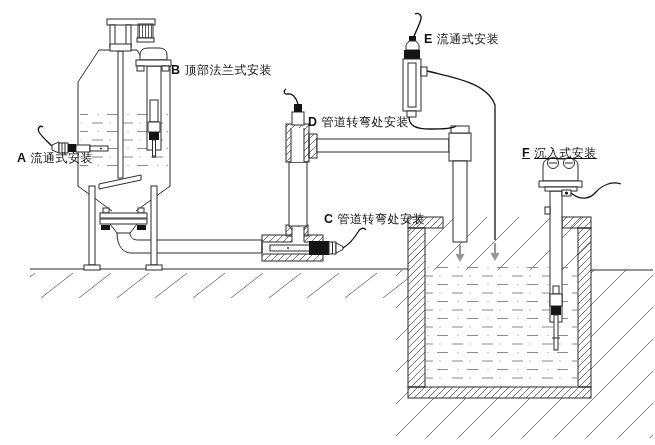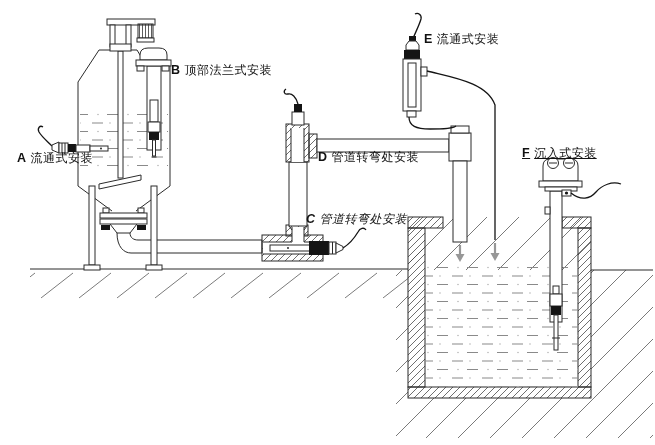--- a/index.html
+++ b/index.html
@@ -210,24 +210,24 @@
     <line class="ln" x1="552" y1="338" x2="560" y2="338"></line>
   </g>
 </svg>
 
 <div class="diagram-label" style="left:17px;top:151px;">
   <span class="lt">A</span><span>流通式安装</span>
 </div>
 <div class="diagram-label" style="left:171px;top:63px;">
   <span class="lt">B</span><span>顶部法兰式安装</span>
 </div>
-<div class="diagram-label" style="left:306px;top:212px;font-style:italic;">
+<div class="diagram-label" style="left:324px;top:212px;">
   <span class="lt">C</span><span>管道转弯处安装</span>
 </div>
-<div class="diagram-label" style="left:318px;top:115px;margin-top:35px;">
+<div class="diagram-label" style="left:308px;top:115px;">
   <span class="lt">D</span><span>管道转弯处安装</span>
 </div>
 <div class="diagram-label" style="left:424px;top:32px;">
   <span class="lt">E</span><span>流通式安装</span>
 </div>
 <div class="diagram-label" style="left:522px;top:146px;text-decoration:underline;">
   <span class="lt">F</span><span>沉入式安装</span>
 </div>
 </div>
 

